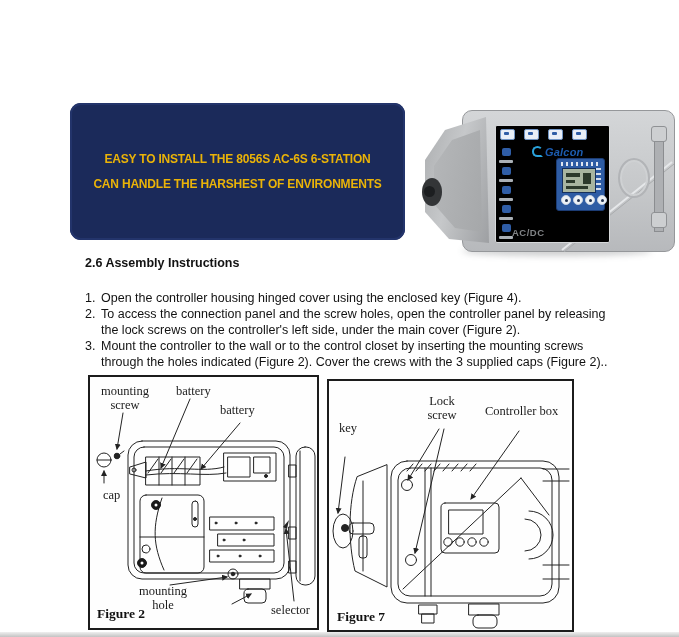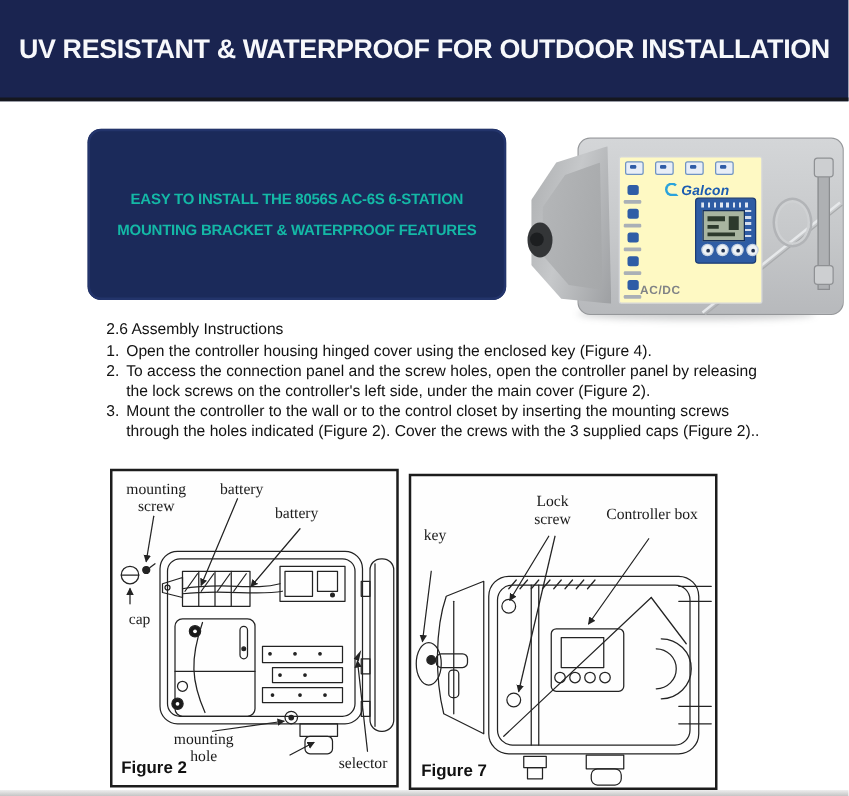--- a/index.html
+++ b/index.html
@@ -8,21 +8,21 @@
 
   
   .banner{position:absolute;left:0;top:0;width:679px;height:78px;background:#1a2450;
           border-bottom:3px solid #15171f;display:flex;align-items:center;justify-content:center;}
   .banner-title{color:#f7f8fb;font-weight:bold;font-size:21.5px;letter-spacing:-0.3px;white-space:nowrap;}
 
   
   .info-box{position:absolute;left:70px;top:103px;width:335px;height:137px;background:#1b2a5a;
             border-radius:11px;box-shadow:inset 0 0 0 2px #23346b;display:flex;flex-direction:column;
             justify-content:center;align-items:center;padding:4px 6px;box-sizing:border-box;}
-  .info-line{color:#14b8a6;font-weight:bold;font-size:12px;line-height:25px;letter-spacing:-0.2px;
+  .info-line{color:#eab308;font-weight:bold;font-size:12px;line-height:25px;letter-spacing:-0.2px;
              white-space:nowrap;text-align:center;}
 
   
   .product{position:absolute;left:422px;top:100px;width:257px;height:157px;}
   .p-shadow{position:absolute;left:40px;top:146px;width:190px;height:10px;background:rgba(60,62,66,.25);
             border-radius:50%;filter:blur(3px);}
   .p-body{position:absolute;left:40px;top:10px;width:213px;height:142px;border-radius:10px;
           background:linear-gradient(180deg,#d4d6d8 0%,#c6c8ca 55%,#b7b9bc 100%);
           border:1px solid #95979a;box-sizing:border-box;}
   .p-crease{position:absolute;left:40px;top:10px;width:213px;height:142px;pointer-events:none;}
@@ -35,21 +35,21 @@
   .p-screw{position:absolute;width:6px;height:6px;border-radius:50%;background:#46484b;left:58px;
            box-shadow:inset 1px 1px 1px rgba(255,255,255,.4);}
   .p-door{position:absolute;left:0;top:0;width:72px;height:157px;
           background:linear-gradient(105deg,#a7a9ab 0%,#c6c8ca 45%,#97999c 100%);
           clip-path:polygon(23px 30px,64px 17px,67px 143px,27px 139px,3px 112px,3px 60px);}
   .p-door-inner{position:absolute;left:0;top:0;width:72px;height:157px;
           background:linear-gradient(100deg,#b9bbbd,#a2a4a6);
           clip-path:polygon(30px 40px,58px 30px,60px 132px,33px 128px,12px 104px,12px 66px);}
   .p-lock{position:absolute;left:0px;top:78px;width:20px;height:28px;border-radius:50%;background:#333537;}
   .p-lock-knob{position:absolute;left:2px;top:86px;width:11px;height:11px;border-radius:50%;background:#1c1e20;}
-  .p-label{position:absolute;left:73px;top:25px;width:115px;height:118px;background:#fef9c3;
+  .p-label{position:absolute;left:73px;top:25px;width:115px;height:118px;background:#000000;
            border:1px solid #d6d8da;border-radius:2px;box-sizing:border-box;}
   .icon-row{position:absolute;left:4px;top:3px;display:flex;gap:9px;}
   .mini-icon-lg{width:13px;height:9px;border:1px solid #6f93c3;border-radius:2px;background:#e8eef7;position:relative;}
   .mini-icon-lg::after{content:"";position:absolute;left:3px;top:2px;width:5px;height:3px;background:#2f5da6;border-radius:1px;}
   .icon-col{position:absolute;left:3px;top:22px;display:flex;flex-direction:column;gap:4px;align-items:center;}
   .mini-icon{width:9px;height:8px;background:#2f5da6;border-radius:2px;}
   .mini-text{width:14px;height:3px;background:#aab0b6;border-radius:1px;}
   .brand{position:absolute;left:36px;top:20px;font-style:italic;font-weight:bold;font-size:11px;color:#1c5cb0;letter-spacing:.2px;}
   .brand::before{content:"";display:inline-block;width:7px;height:7px;margin-right:2px;
                  border:2px solid #2aa3dc;border-radius:50% 50% 0 50%;border-right-color:transparent;vertical-align:-1px;}
@@ -61,50 +61,47 @@
   .lcd-screen{position:absolute;left:5px;top:9px;width:32px;height:23px;background:#a8b5a0;border:1px solid #16305c;}
   .lcd-screen i{position:absolute;background:#2c3a2c;display:block;}
   .lcd-side{position:absolute;left:39px;top:9px;width:5px;height:23px;
        background:repeating-linear-gradient(180deg,rgba(255,255,255,.8) 0 2px,transparent 2px 5px);}
   .btn-row{position:absolute;left:4px;top:36px;display:flex;gap:2px;}
   .panel-btn{width:8px;height:8px;border-radius:50%;background:#eef2f6;border:1px solid #c6d2e2;position:relative;}
   .panel-btn::after{content:"";position:absolute;left:2.5px;top:2.5px;width:3px;height:3px;border-radius:50%;background:#20314f;}
 
   
   .instructions{position:absolute;left:85px;top:256px;width:528px;color:#121212;}
-  .instr-heading{font-weight:normal;font-size:12.5px;margin-bottom:3px;}
+  .instr-heading{font-weight:bold;font-size:12.5px;margin-bottom:20px;}
   .step{display:flex;font-size:12.5px;line-height:16px;}
   .step-num{width:16px;flex:0 0 16px;}
   .step-text{flex:1;}
 
   
   .figure-box{position:absolute;background:#fefefe;border:2px solid #1c1c1c;box-sizing:border-box;}
   #fig2{left:88px;top:375px;width:231px;height:255px;}
   #fig1{left:327px;top:379px;width:247px;height:253px;}
   .fig-label{position:absolute;font-family:"Liberation Serif",serif;font-size:12.5px;line-height:1.12;
              color:#1b1b1b;white-space:pre-line;text-align:center;}
-  .fig-caption{position:absolute;font-family:Liberation Sans, sans-serif;font-size:13.5px;font-weight:600;color:#111;text-align:right;}
+  .fig-caption{position:absolute;font-family:Liberation Serif, serif;font-size:13.5px;font-weight:600;color:#111;text-align:right;}
   .fig-art{position:absolute;left:0;top:0;}
 
   
   .bottom-strip{position:absolute;left:0;bottom:0;width:679px;height:5px;
                 background:linear-gradient(#efefef,#c3c3c3);}
 </style>
 </head>
 <body>
 
 <div class="page">
 
-  <div class="banner">
-    <div class="banner-title">UV RESISTANT &amp; WATERPROOF FOR OUTDOOR INSTALLATION</div>
-  </div>
 
   <div class="info-box">
     <div class="info-line">EASY TO INSTALL THE 8056S AC-6S 6-STATION</div>
-    <div class="info-line">MOUNTING BRACKET &amp; WATERPROOF FEATURES</div>
+    <div class="info-line">CAN HANDLE THE HARSHEST OF ENVIRONMENTS</div>
   </div>
 
   <div class="product">
     <div class="p-shadow"></div>
     <div class="p-body"></div>
     <svg class="p-crease" width="213" height="142">
       <line x1="100" y1="140" x2="210" y2="52" stroke="#e6e8ea" stroke-width="2"></line>
       <line x1="102" y1="142" x2="212" y2="54" stroke="#a9abad" stroke-width="1"></line>
     </svg>
     <div class="p-emboss"></div>

